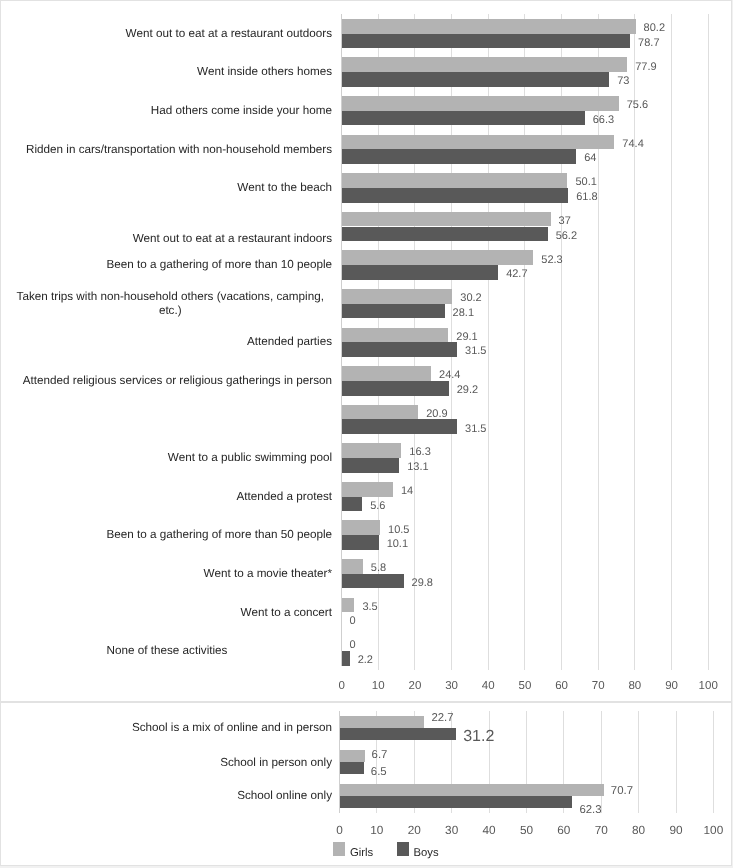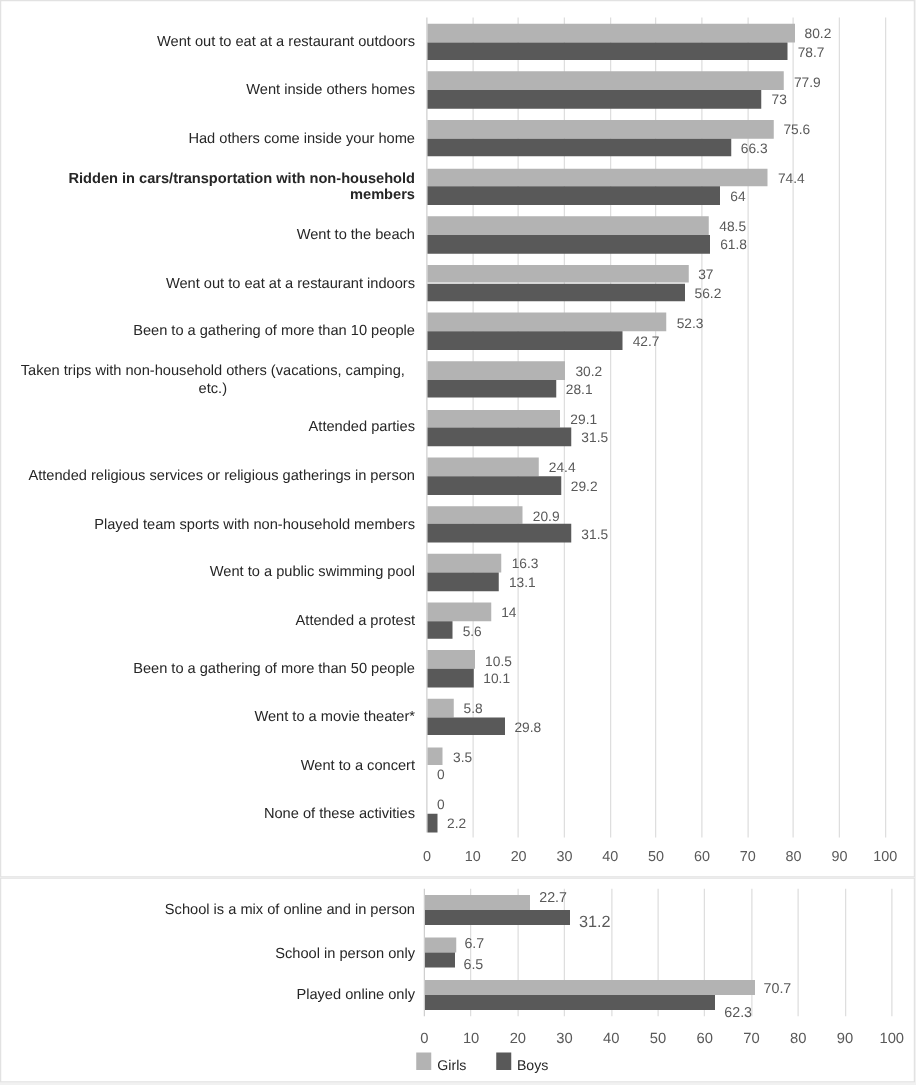--- a/index.html
+++ b/index.html
@@ -56,34 +56,34 @@
       <div class="bar boys" style="background: rgb(89, 89, 89); left: 341.6px; top: 72.1824px; width: 267.618px; height: 14.7px;"></div>
       <div class="vlabel" style="left: 617.218px; top: 81.3324px; transform: translateY(-50%);">73</div>
       <div class="catlabel" style="left: 2px; width: 330px; top: 91.4647px; height: 38.5824px; display: flex; align-items: center; justify-content: flex-end;">
         <span style="text-align: center; display: inline-block; max-width: 100%; width: 181.25px;">Had others come inside your home</span>
       </div>
       <div class="bar girls" style="background: rgb(179, 179, 179); left: 341.6px; top: 96.0647px; width: 277.15px; height: 14.7px;"></div>
       <div class="vlabel" style="left: 626.75px; top: 105.215px; transform: translateY(-50%);">75.6</div>
       <div class="bar boys" style="background: rgb(89, 89, 89); left: 341.6px; top: 110.765px; width: 243.056px; height: 14.7px;"></div>
       <div class="vlabel" style="left: 592.656px; top: 119.915px; transform: translateY(-50%);">66.3</div>
       <div class="catlabel" style="left: 2px; width: 330px; top: 130.047px; height: 38.5824px; display: flex; align-items: center; justify-content: flex-end;">
-        <span style="text-align: right; display: inline-block; max-width: 100%; width: 306px; font-weight: bold;">Ridden in cars/transportation with non-household members</span>
+        <span style="text-align: center; display: inline-block; max-width: 100%; width: 306px;">Ridden in cars/transportation with non-household members</span>
       </div>
       <div class="bar girls" style="background: rgb(179, 179, 179); left: 341.6px; top: 134.647px; width: 272.75px; height: 14.7px;"></div>
       <div class="vlabel" style="left: 622.35px; top: 143.797px; transform: translateY(-50%);">74.4</div>
       <div class="bar boys" style="background: rgb(89, 89, 89); left: 341.6px; top: 149.347px; width: 234.624px; height: 14.7px;"></div>
       <div class="vlabel" style="left: 584.224px; top: 158.497px; transform: translateY(-50%);">64</div>
       <div class="catlabel" style="left: 2px; width: 330px; top: 168.629px; height: 38.5824px; display: flex; align-items: center; justify-content: flex-end;">
         <span style="text-align: left; display: inline-block; max-width: 100%; width: 94.66px;">Went to the beach</span>
       </div>
       <div class="bar girls" style="background: rgb(179, 179, 179); left: 341.6px; top: 173.229px; width: 225.826px; height: 14.7px;"></div>
-      <div class="vlabel" style="left: 575.426px; top: 182.379px; transform: translateY(-50%);">48.5</div>
+      <div class="vlabel" style="left: 575.426px; top: 182.379px; transform: translateY(-50%);">50.1</div>
       <div class="bar boys" style="background: rgb(89, 89, 89); left: 341.6px; top: 187.929px; width: 226.559px; height: 14.7px;"></div>
       <div class="vlabel" style="left: 576.159px; top: 197.079px; transform: translateY(-50%);">61.8</div>
-      <div class="catlabel" style="left: 2px; width: 330px; top: 207.212px; height: 38.5824px; display: flex; align-items: center; justify-content: flex-end;">
+      <div class="catlabel" style="left: 2px; width: 330px; top: 207.212px; height: 38.5824px; display: flex; align-items: flex-end; justify-content: flex-end;">
         <span style="text-align: center; display: inline-block; max-width: 100%; width: 199.25px;">Went out to eat at a restaurant indoors</span>
       </div>
       <div class="bar girls" style="background: rgb(179, 179, 179); left: 341.6px; top: 211.812px; width: 208.962px; height: 14.7px;"></div>
       <div class="vlabel" style="left: 558.562px; top: 220.962px; transform: translateY(-50%);">37</div>
       <div class="bar boys" style="background: rgb(89, 89, 89); left: 341.6px; top: 226.512px; width: 206.029px; height: 14.7px;"></div>
       <div class="vlabel" style="left: 555.629px; top: 235.662px; transform: translateY(-50%);">56.2</div>
       <div class="catlabel" style="left: 2px; width: 330px; top: 245.794px; height: 38.5824px; display: flex; align-items: center; justify-content: flex-end;">
         <span style="text-align: center; display: inline-block; max-width: 100%; width: 225.49px;">Been to a gathering of more than 10 people</span>
       </div>
       <div class="bar girls" style="background: rgb(179, 179, 179); left: 341.6px; top: 250.394px; width: 191.732px; height: 14.7px;"></div>
@@ -104,23 +104,20 @@
       <div class="vlabel" style="left: 456.281px; top: 336.709px; transform: translateY(-50%);">29.1</div>
       <div class="bar boys" style="background: rgb(89, 89, 89); left: 341.6px; top: 342.259px; width: 115.479px; height: 14.7px;"></div>
       <div class="vlabel" style="left: 465.079px; top: 351.409px; transform: translateY(-50%);">31.5</div>
       <div class="catlabel" style="left: 2px; width: 330px; top: 361.541px; height: 38.5824px; display: flex; align-items: center; justify-content: flex-end;">
         <span style="text-align: center; display: inline-block; max-width: 100%; width: 309.25px;">Attended religious services or religious gatherings in person</span>
       </div>
       <div class="bar girls" style="background: rgb(179, 179, 179); left: 341.6px; top: 366.141px; width: 89.4504px; height: 14.7px;"></div>
       <div class="vlabel" style="left: 439.05px; top: 375.291px; transform: translateY(-50%);">24.4</div>
       <div class="bar boys" style="background: rgb(89, 89, 89); left: 341.6px; top: 380.841px; width: 107.047px; height: 14.7px;"></div>
       <div class="vlabel" style="left: 456.647px; top: 389.991px; transform: translateY(-50%);">29.2</div>
-      <div class="catlabel" style="left: 2px; width: 330px; top: 400.124px; height: 38.5824px; display: flex; align-items: center; justify-content: flex-end;">
-        <span style="text-align: center; display: inline-block; max-width: 100%; width: 256.61px;">Played team sports with non-household members</span>
-      </div>
       <div class="bar girls" style="background: rgb(179, 179, 179); left: 341.6px; top: 404.724px; width: 76.6194px; height: 14.7px;"></div>
       <div class="vlabel" style="left: 426.219px; top: 413.874px; transform: translateY(-50%);">20.9</div>
       <div class="bar boys" style="background: rgb(89, 89, 89); left: 341.6px; top: 419.424px; width: 115.479px; height: 14.7px;"></div>
       <div class="vlabel" style="left: 465.079px; top: 428.574px; transform: translateY(-50%);">31.5</div>
       <div class="catlabel" style="left: 2px; width: 330px; top: 438.706px; height: 38.5824px; display: flex; align-items: center; justify-content: flex-end;">
         <span style="text-align: center; display: inline-block; max-width: 100%; width: 164.15px;">Went to a public swimming pool</span>
       </div>
       <div class="bar girls" style="background: rgb(179, 179, 179); left: 341.6px; top: 443.306px; width: 59.7558px; height: 14.7px;"></div>
       <div class="vlabel" style="left: 409.356px; top: 452.456px; transform: translateY(-50%);">16.3</div>
       <div class="bar boys" style="background: rgb(89, 89, 89); left: 341.6px; top: 458.006px; width: 57.5562px; height: 14.7px;"></div>
@@ -145,21 +142,21 @@
       <div class="bar girls" style="background: rgb(179, 179, 179); left: 341.6px; top: 559.053px; width: 21.2628px; height: 14.7px;"></div>
       <div class="vlabel" style="left: 370.863px; top: 568.203px; transform: translateY(-50%);">5.8</div>
       <div class="bar boys" style="background: rgb(89, 89, 89); left: 341.6px; top: 573.753px; width: 61.9554px; height: 14.7px;"></div>
       <div class="vlabel" style="left: 411.555px; top: 582.903px; transform: translateY(-50%);">29.8</div>
       <div class="catlabel" style="left: 2px; width: 330px; top: 593.035px; height: 38.5824px; display: flex; align-items: center; justify-content: flex-end;">
         <span style="text-align: center; display: inline-block; max-width: 100%; width: 91.4px;">Went to a concert</span>
       </div>
       <div class="bar girls" style="background: rgb(179, 179, 179); left: 341.6px; top: 597.635px; width: 12.831px; height: 14.7px;"></div>
       <div class="vlabel" style="left: 362.431px; top: 606.785px; transform: translateY(-50%);">3.5</div>
       <div class="vlabel" style="left: 349.6px; top: 621.485px; transform: translateY(-50%);">0</div>
-      <div class="catlabel" style="left: 2px; width: 330px; top: 631.618px; height: 38.5824px; display: flex; align-items: center; justify-content: flex-end;">
+      <div class="catlabel" style="left: 2px; width: 330px; top: 631.618px; height: 38.5824px; display: flex; align-items: center; justify-content: center;">
         <span style="text-align: center; display: inline-block; max-width: 100%; width: 120.85px;">None of these activities</span>
       </div>
       <div class="vlabel" style="left: 349.6px; top: 645.368px; transform: translateY(-50%);">0</div>
       <div class="bar boys" style="background: rgb(89, 89, 89); left: 341.6px; top: 650.918px; width: 8.0652px; height: 14.7px;"></div>
       <div class="vlabel" style="left: 357.665px; top: 660.068px; transform: translateY(-50%);">2.2</div>
       <div class="tick" style="left: 316.6px; width: 50px; top: 680.5px; font-size: 11.5px;">0</div>
       <div class="tick" style="left: 353.26px; width: 50px; top: 680.5px; font-size: 11.5px;">10</div>
       <div class="tick" style="left: 389.92px; width: 50px; top: 680.5px; font-size: 11.5px;">20</div>
       <div class="tick" style="left: 426.58px; width: 50px; top: 680.5px; font-size: 11.5px;">30</div>
       <div class="tick" style="left: 463.24px; width: 50px; top: 680.5px; font-size: 11.5px;">40</div>
@@ -181,30 +178,30 @@
       <div class="gridline" style="left: 600.73px; top: 710.7px; height: 102.2px; background: rgb(222, 222, 222);"></div>
       <div class="gridline" style="left: 638.12px; top: 710.7px; height: 102.2px; background: rgb(222, 222, 222);"></div>
       <div class="gridline" style="left: 675.51px; top: 710.7px; height: 102.2px; background: rgb(222, 222, 222);"></div>
       <div class="gridline" style="left: 712.9px; top: 710.7px; height: 102.2px; background: rgb(222, 222, 222);"></div>
       <div class="catlabel" style="left: 2px; width: 330px; top: 710.7px; height: 34.0667px; display: flex; align-items: center; justify-content: flex-end;">
         <span style="text-align: center; display: inline-block; max-width: 100%; width: 200.11px;">School is a mix of online and in person</span>
       </div>
       <div class="bar girls" style="background: rgb(179, 179, 179); left: 339.5px; top: 715.68px; width: 84.8753px; height: 12.05px;"></div>
       <div class="vlabel" style="left: 431.375px; top: 718.805px; transform: translateY(-50%); font-size: 11.4px;">22.7</div>
       <div class="bar boys" style="background: rgb(89, 89, 89); left: 339.5px; top: 727.73px; width: 116.657px; height: 12.05px;"></div>
-      <div class="vlabel" style="left: 463.157px; top: 736.805px; transform: translateY(-50%); font-size: 13px;">31.2</div>
+      <div class="vlabel" style="left: 463.157px; top: 736.805px; transform: translateY(-50%); font-size: 16px;">31.2</div>
       <div class="catlabel" style="left: 2px; width: 330px; top: 746px; height: 34.0667px; display: flex; align-items: center; justify-content: flex-end;">
         <span style="text-align: center; display: inline-block; max-width: 100%; width: 111.77px;">School in person only</span>
       </div>
       <div class="bar girls" style="background: rgb(179, 179, 179); left: 339.5px; top: 749.747px; width: 25.0513px; height: 12.05px;"></div>
       <div class="vlabel" style="left: 371.551px; top: 756.172px; transform: translateY(-50%); font-size: 11.4px;">6.7</div>
       <div class="bar boys" style="background: rgb(89, 89, 89); left: 339.5px; top: 761.797px; width: 24.3035px; height: 12.05px;"></div>
       <div class="vlabel" style="left: 370.803px; top: 772.922px; transform: translateY(-50%); font-size: 11.4px;">6.5</div>
       <div class="catlabel" style="left: 2px; width: 330px; top: 778.833px; height: 34.0667px; display: flex; align-items: center; justify-content: flex-end;">
-        <span style="text-align: center; display: inline-block; max-width: 100%; width: 94.88px;">Played online only</span>
+        <span style="text-align: center; display: inline-block; max-width: 100%; width: 94.88px;">School online only</span>
       </div>
       <div class="bar girls" style="background: rgb(179, 179, 179); left: 339.5px; top: 783.813px; width: 264.347px; height: 12.05px;"></div>
       <div class="vlabel" style="left: 610.847px; top: 792.438px; transform: translateY(-50%); font-size: 11.4px;">70.7</div>
       <div class="bar boys" style="background: rgb(89, 89, 89); left: 339.5px; top: 795.863px; width: 232.94px; height: 12.05px;"></div>
       <div class="vlabel" style="left: 579.44px; top: 810.888px; transform: translateY(-50%); font-size: 11.4px;">62.3</div>
       <div class="tick" style="left: 314.5px; width: 50px; top: 824.5px; font-size: 11.8px;">0</div>
       <div class="tick" style="left: 351.89px; width: 50px; top: 824.5px; font-size: 11.8px;">10</div>
       <div class="tick" style="left: 389.28px; width: 50px; top: 824.5px; font-size: 11.8px;">20</div>
       <div class="tick" style="left: 426.67px; width: 50px; top: 824.5px; font-size: 11.8px;">30</div>
       <div class="tick" style="left: 464.06px; width: 50px; top: 824.5px; font-size: 11.8px;">40</div>

